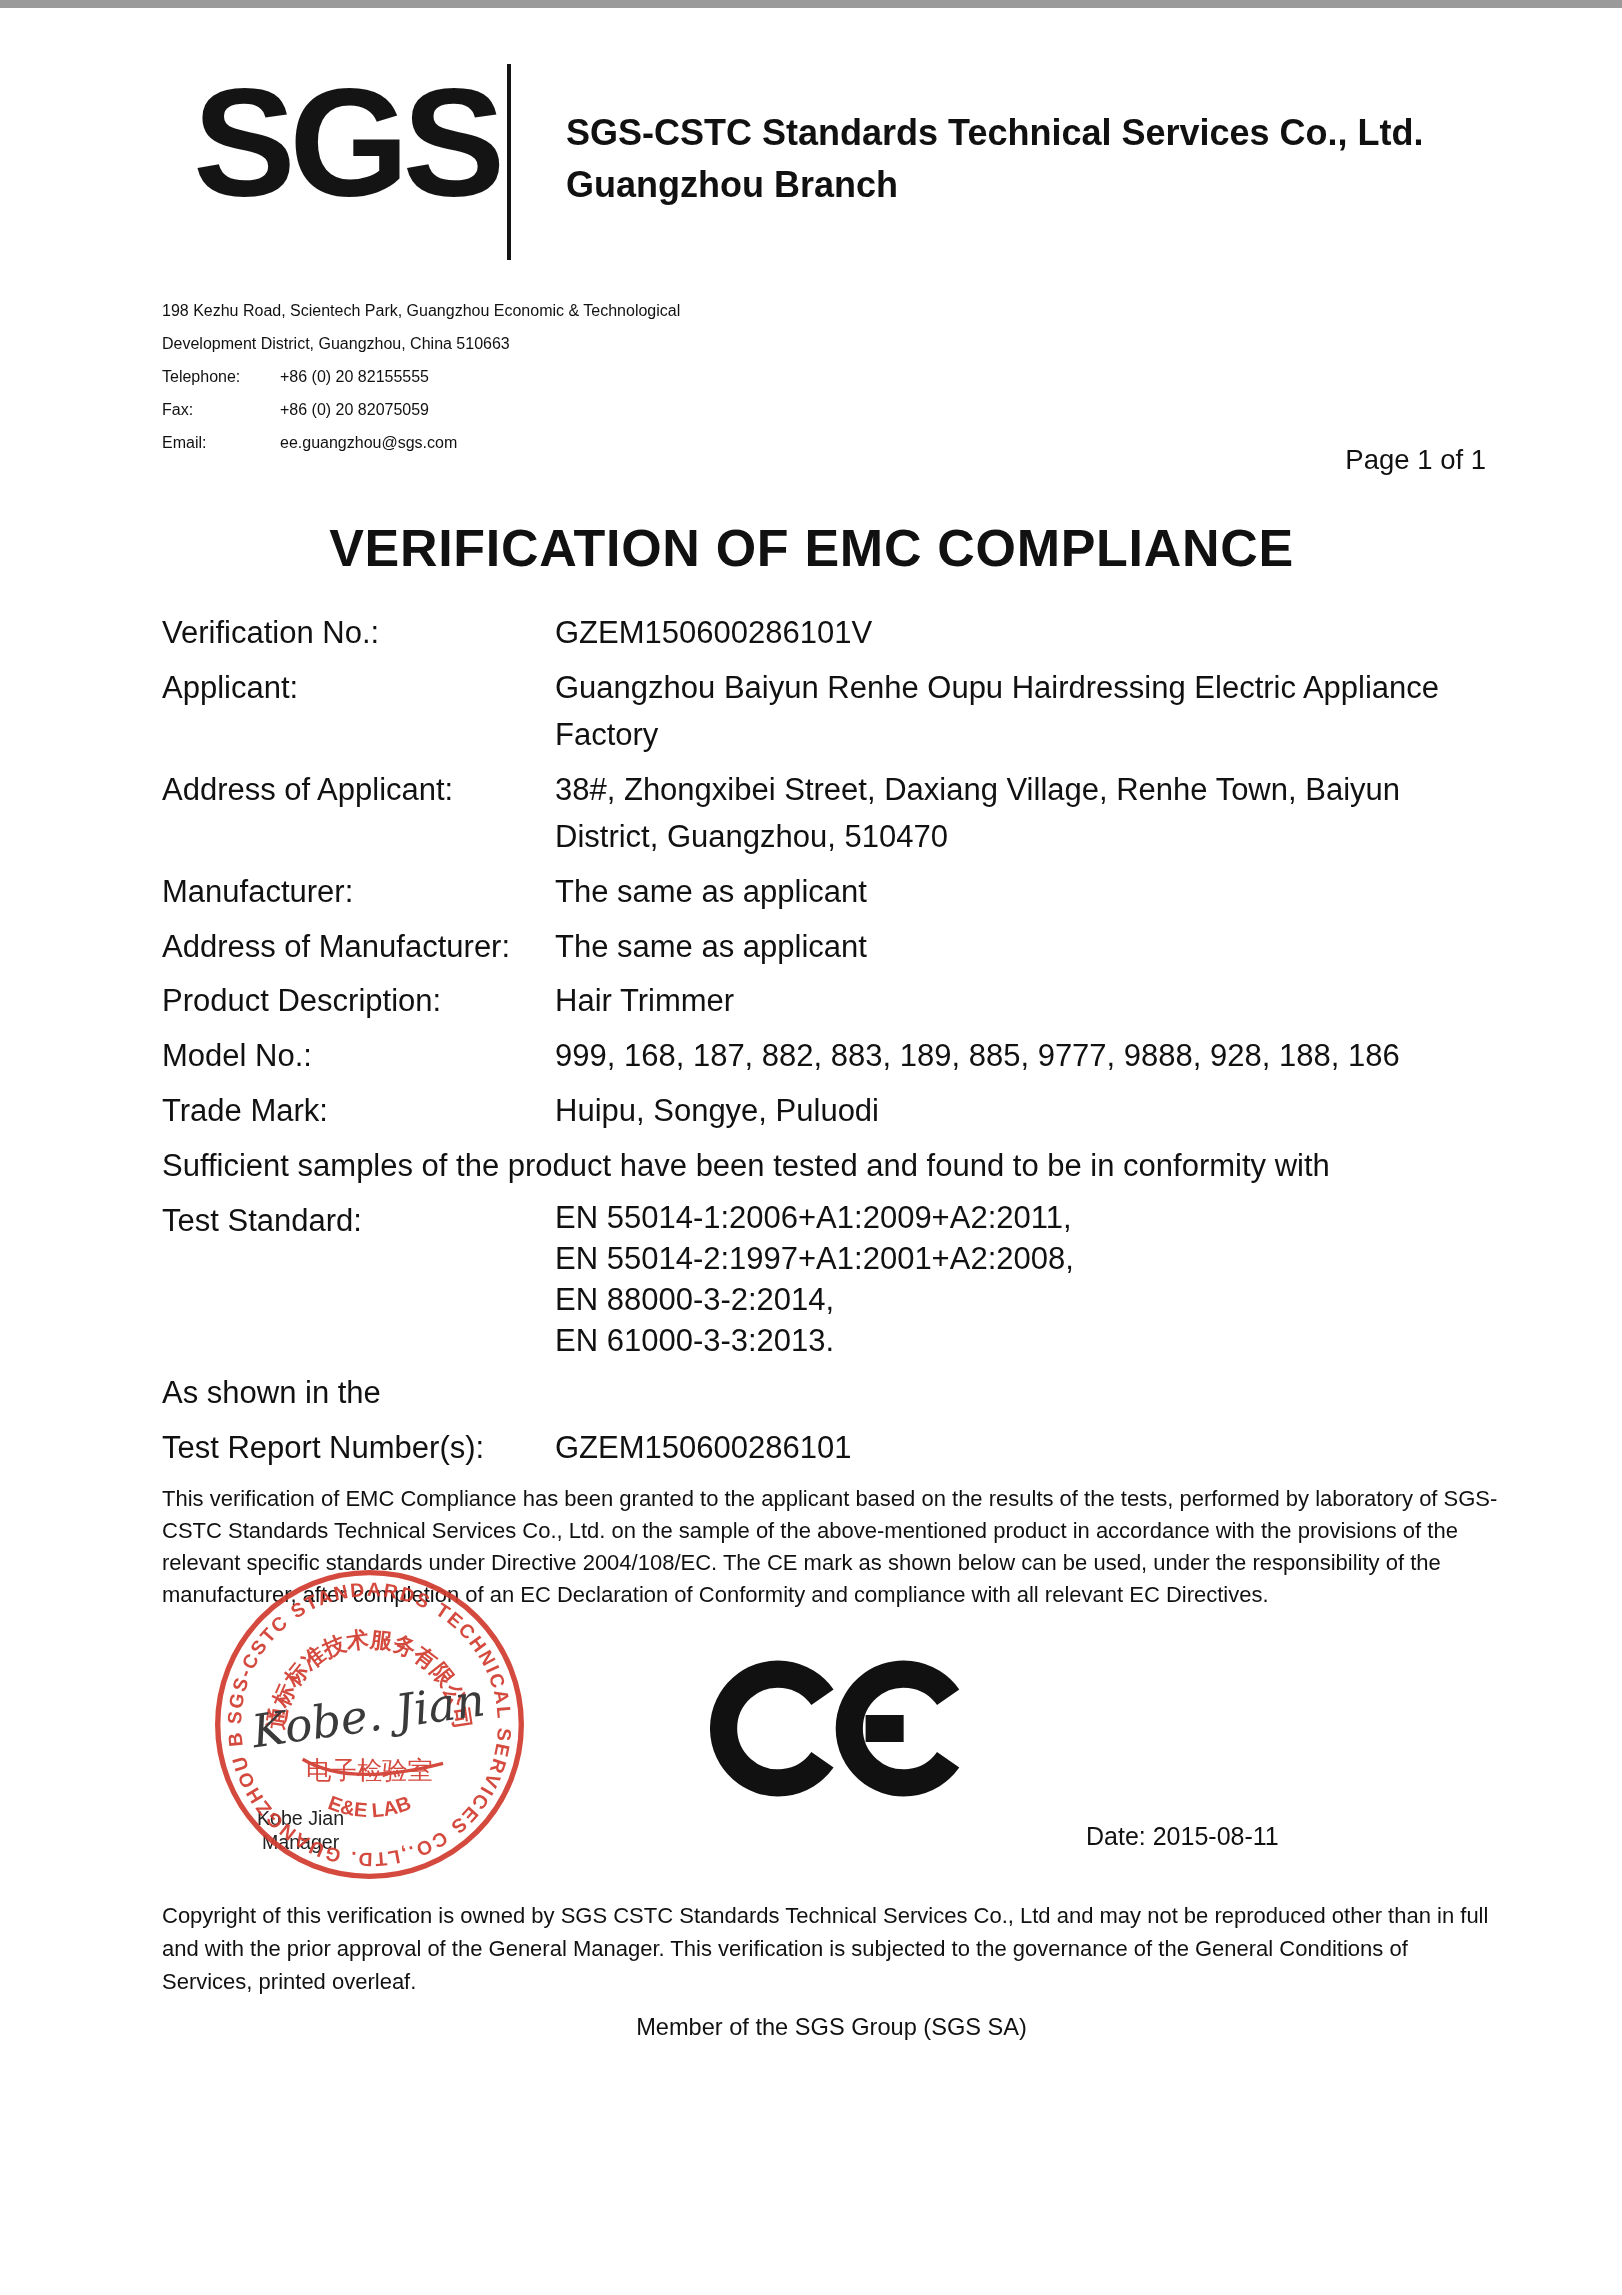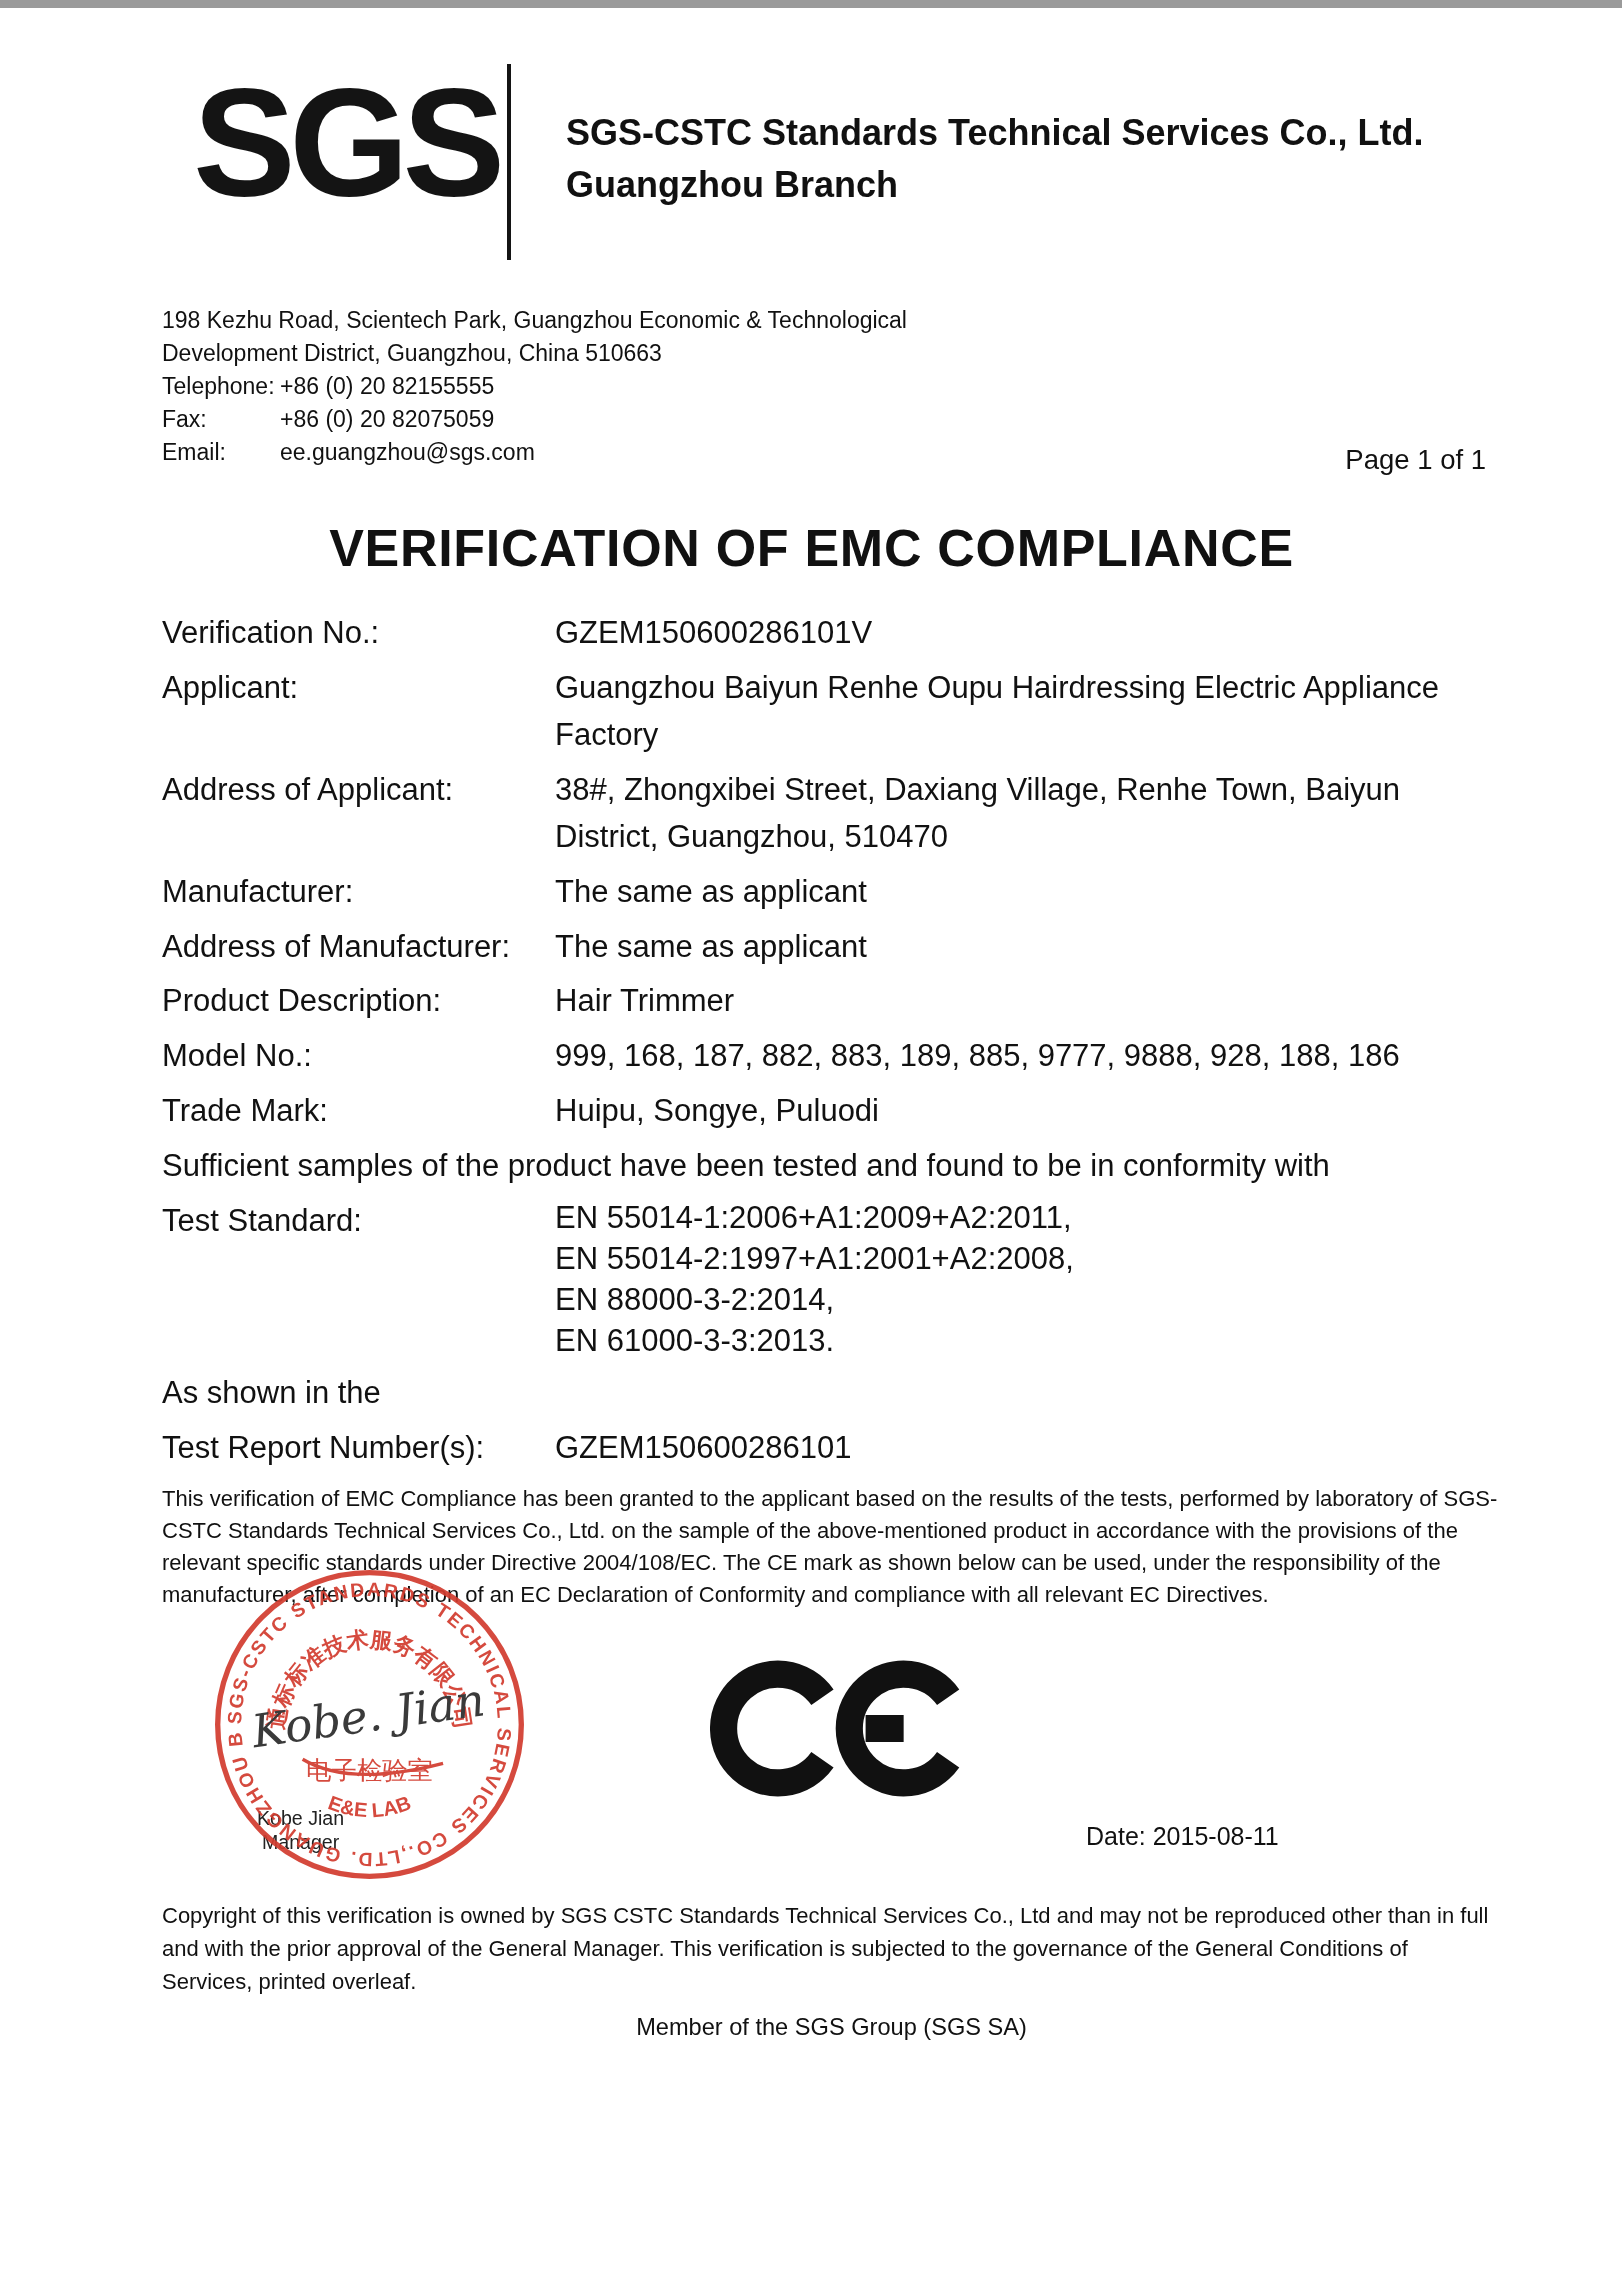--- a/index.html
+++ b/index.html
@@ -12,21 +12,21 @@
     color:#111;
     overflow:hidden;
   }
   
   .logo{position:absolute;left:193px;top:65px;display:flex;align-items:flex-start;}
   .logo-text{font-size:154px;font-weight:bold;line-height:0.92;letter-spacing:-6.5px;color:#141414;}
   .logo-bar{width:3.9px;height:196px;background:#141414;margin-left:7.9px;margin-top:-9.2px;}
   .header-text{position:absolute;left:566px;top:103px;}
   .company{font-size:36px;font-weight:bold;line-height:1.2;margin-bottom:9.2px;}
   .branch{font-size:36px;font-weight:bold;line-height:1.2;}
-  .contact{position:absolute;left:162px;top:296px;font-size:23px;line-height:33px;}
+  .contact{position:absolute;left:162px;top:286px;font-size:16px;line-height:33px;}
   .contact-row{display:flex;}
   .contact-label{width:118px;flex:0 0 118px;}
   .page-number{position:absolute;right:137px;top:436px;font-size:27.5px;}
   
   .title{
     position:absolute;left:0;top:510px;width:100%;
     text-align:center;font-size:52px;font-weight:bold;letter-spacing:0.7px;
   }
   
   .main{position:absolute;left:162px;top:601px;width:1339px;font-size:31px;}

